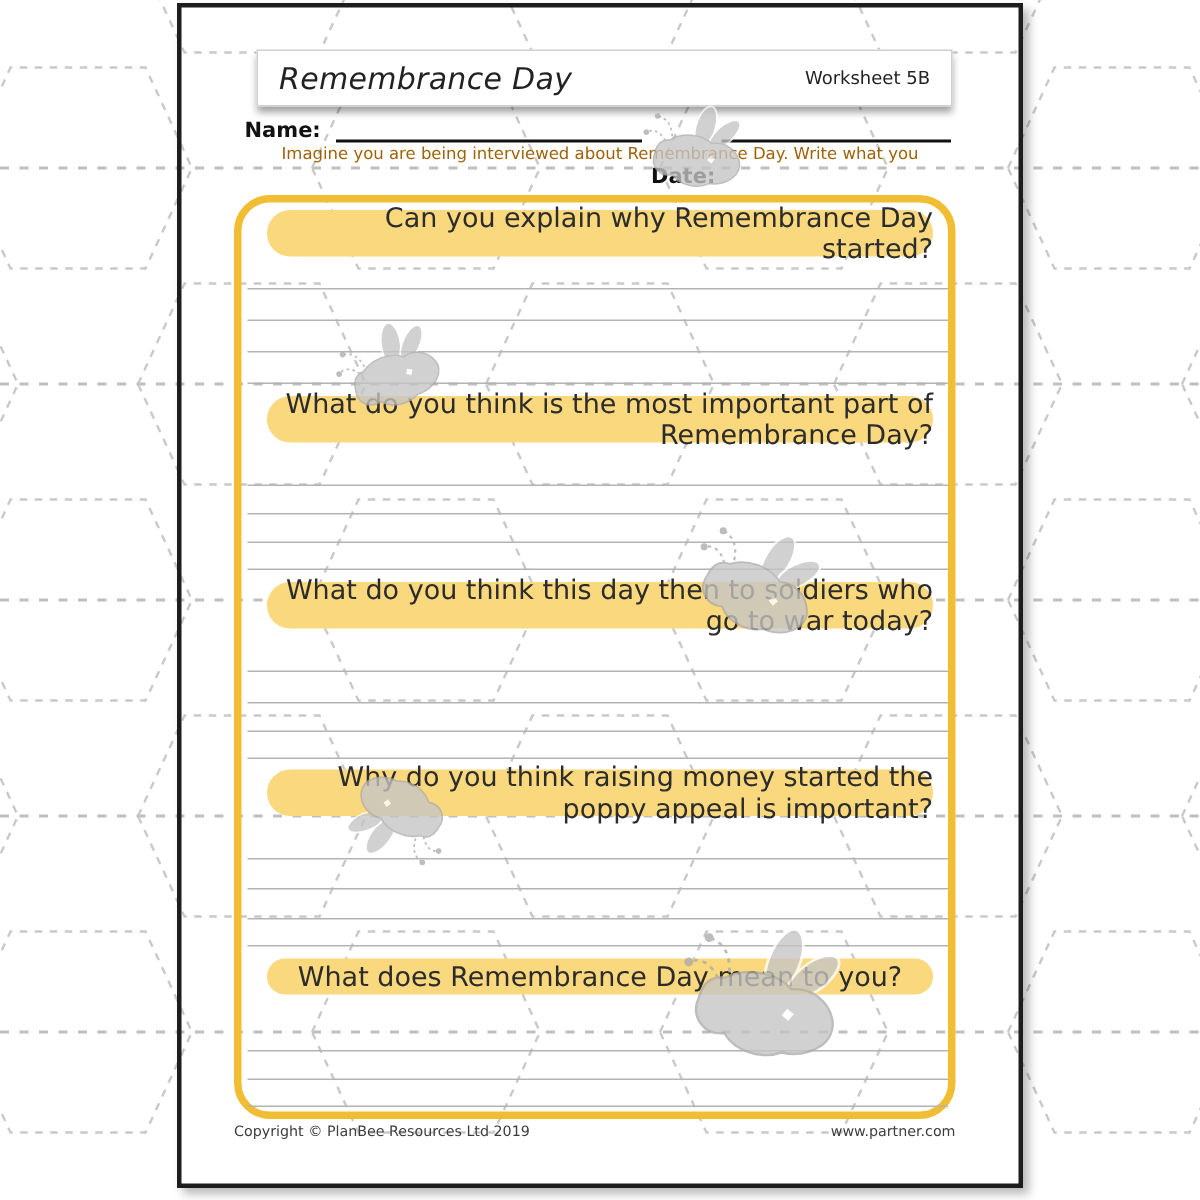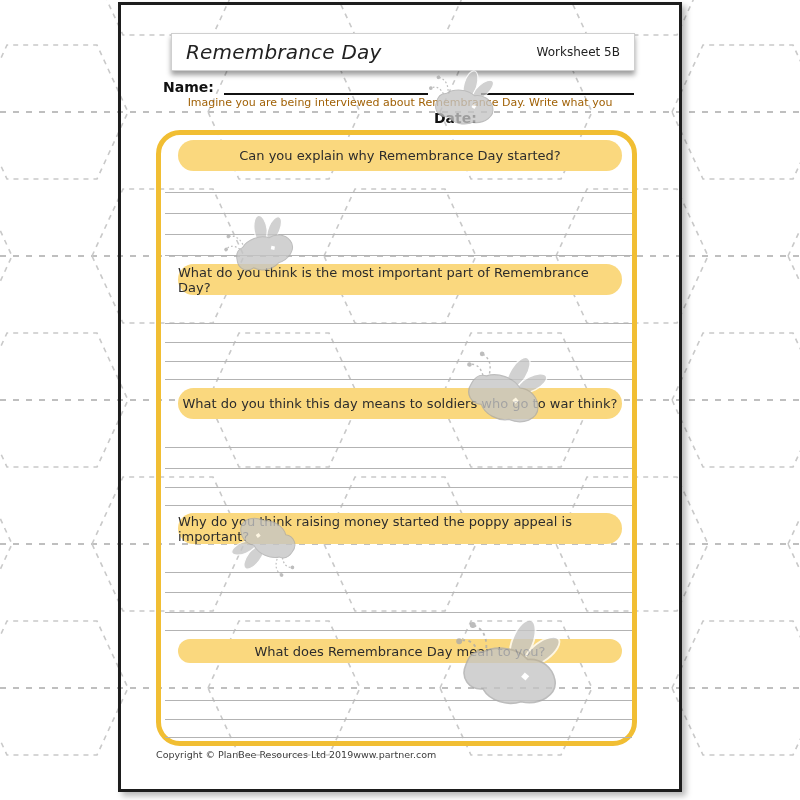--- a/index.html
+++ b/index.html
@@ -42,32 +42,32 @@
   .instructions{position:absolute;left:150px;top:96px;width:500px;z-index:2;
                 text-align:center;font-size:11px;line-height:13px;color:#a16207;}
 
   .frame{position:absolute;left:156px;top:130px;width:481px;height:616px;
          border:5px solid var(--frame-border);border-radius:24px;
          box-sizing:border-box;z-index:2;}
 
   .banner{position:absolute;left:178px;width:444px;height:31px;z-index:3;
           background:var(--banner-fill);border-radius:17px;
           display:flex;align-items:center;justify-content:center;
-          font-size:13px;color:#2c2c2c;text-align:left;}
+          font-size:18px;color:#2c2c2c;text-align:right;}
   #banner-0{top:140px;}
   #banner-1{top:264px;}
   #banner-2{top:388px;}
   #banner-3{top:513px;}
   #banner-4{top:639px;height:24px;border-radius:19px;}
 
   .wline{position:absolute;left:165px;width:467px;height:0;z-index:2;
          border-bottom:1px solid var(--line-gray);}
 
   .footer{position:absolute;left:156px;top:749px;width:481px;z-index:2;
-          font-size:9.5px;color:#3c3c3c;display:flex;}
+          font-size:9.5px;color:#3c3c3c;display:flex;justify-content:space-between;}
 </style>
 </head>
 <body>
 
 <div id="canvas">
 
   <svg id="watermark" width="800" height="800">
       <path d="M0 -32 H800" stroke="var(--watermark-line)" stroke-width="2" stroke-dasharray="6 7" fill="none"></path>
       <path d="M-140 -32 L-109 -99 L-19 -99 L12 -32 L-19 35 L-109 35 Z" stroke="var(--watermark)" stroke-width="1.6" stroke-dasharray="5 5" fill="none"></path>
       <path d="M92 -32 L123 -99 L213 -99 L244 -32 L213 35 L123 35 Z" stroke="var(--watermark)" stroke-width="1.6" stroke-dasharray="5 5" fill="none"></path>
@@ -124,21 +124,21 @@
   </div>
 
   <div class="instructions">
     <div>Imagine you are being interviewed about Remembrance Day. Write what you</div>
   </div>
 
   <div class="frame"></div>
 
   <div class="banner" id="banner-0">Can you explain why Remembrance Day started?</div>
   <div class="banner" id="banner-1">What do you think is the most important part of Remembrance Day?</div>
-  <div class="banner" id="banner-2">What do you think this day means to soldiers who go to war think?</div>
+  <div class="banner" id="banner-2">What do you think this day then to soldiers who go to war today?</div>
   <div class="banner" id="banner-3">Why do you think raising money started the poppy appeal is important?</div>
   <div class="banner" id="banner-4">What does Remembrance Day mean to you?</div>
 
   <div id="lines-layer">
       <div class="wline" style="top: 192px;"></div>
       <div class="wline" style="top: 213px;"></div>
       <div class="wline" style="top: 234px;"></div>
       <div class="wline" style="top: 255px;"></div>
       <div class="wline" style="top: 323px;"></div>
       <div class="wline" style="top: 342px;"></div>

